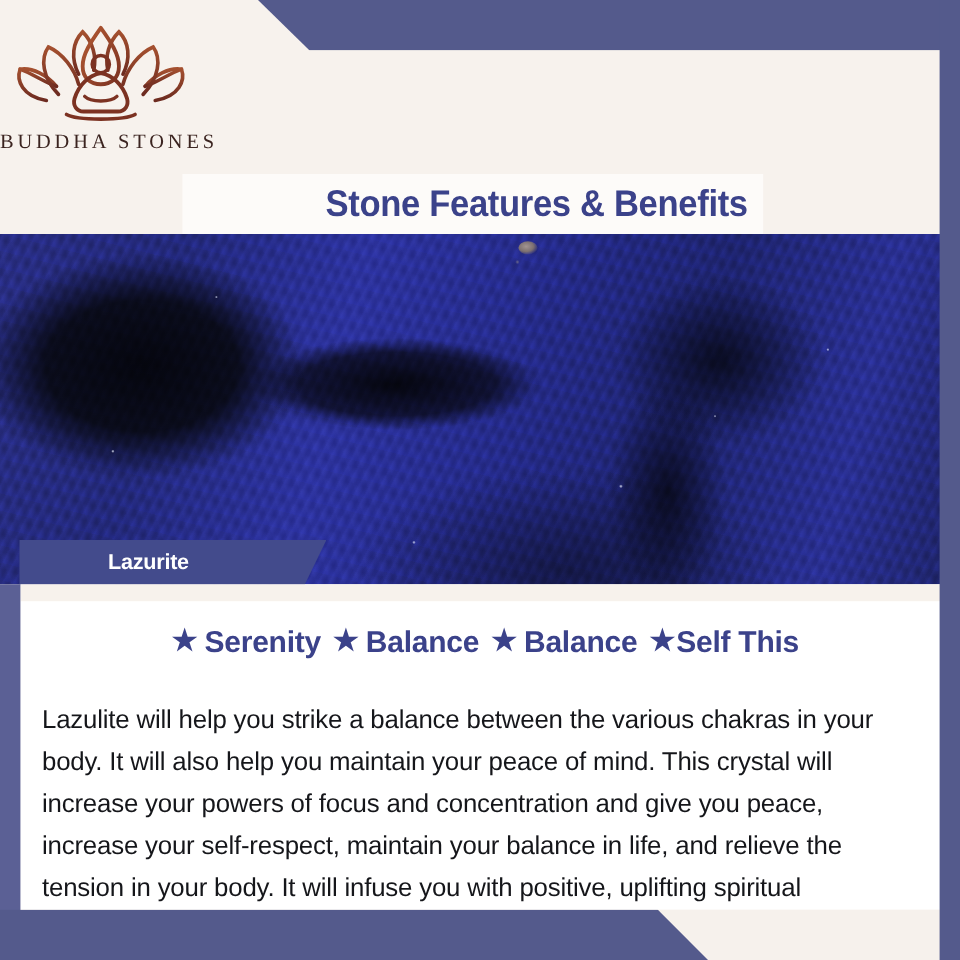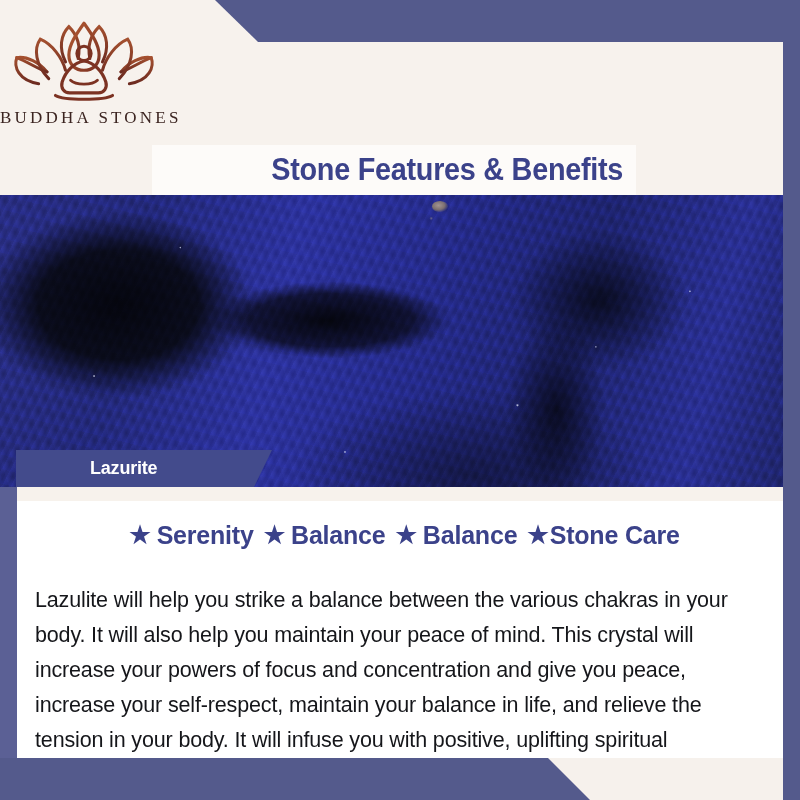--- a/index.html
+++ b/index.html
@@ -273,21 +273,21 @@
   <div class="title-band">
     <h1>Stone Features &amp; Benefits</h1>
   </div>
 
   <div class="stone-band">
     <span>Lazurite</span>
   </div>
 
   <div class="body-panel">
     <div class="cream-strip"></div>
-    <div class="keywords"><span class="star">★</span><span class="kw">Serenity</span><span class="star">★</span><span class="kw">Balance</span><span class="star">★</span><span class="kw">Balance</span><span class="star tight">★</span><span class="kw">Stone Care</span></div>
+    <div class="keywords"><span class="star">★</span><span class="kw">Serenity</span><span class="star">★</span><span class="kw">Balance</span><span class="star">★</span><span class="kw">Balance</span><span class="star tight">★</span><span class="kw">Self This</span></div>
     <p class="desc">Lazulite will help you strike a balance between the various chakras in your body. It will also help you maintain your peace of mind. This crystal will increase your powers of focus and concentration and give you peace, increase your self-respect, maintain your balance in life, and relieve the tension in your body. It will infuse you with positive, uplifting spiritual energies.</p>
   </div>
 
   <div class="frame-top"></div>
   <div class="frame-right"></div>
   <div class="frame-left"></div>
   <div class="frame-bottom"></div>
 
 </div>
 

